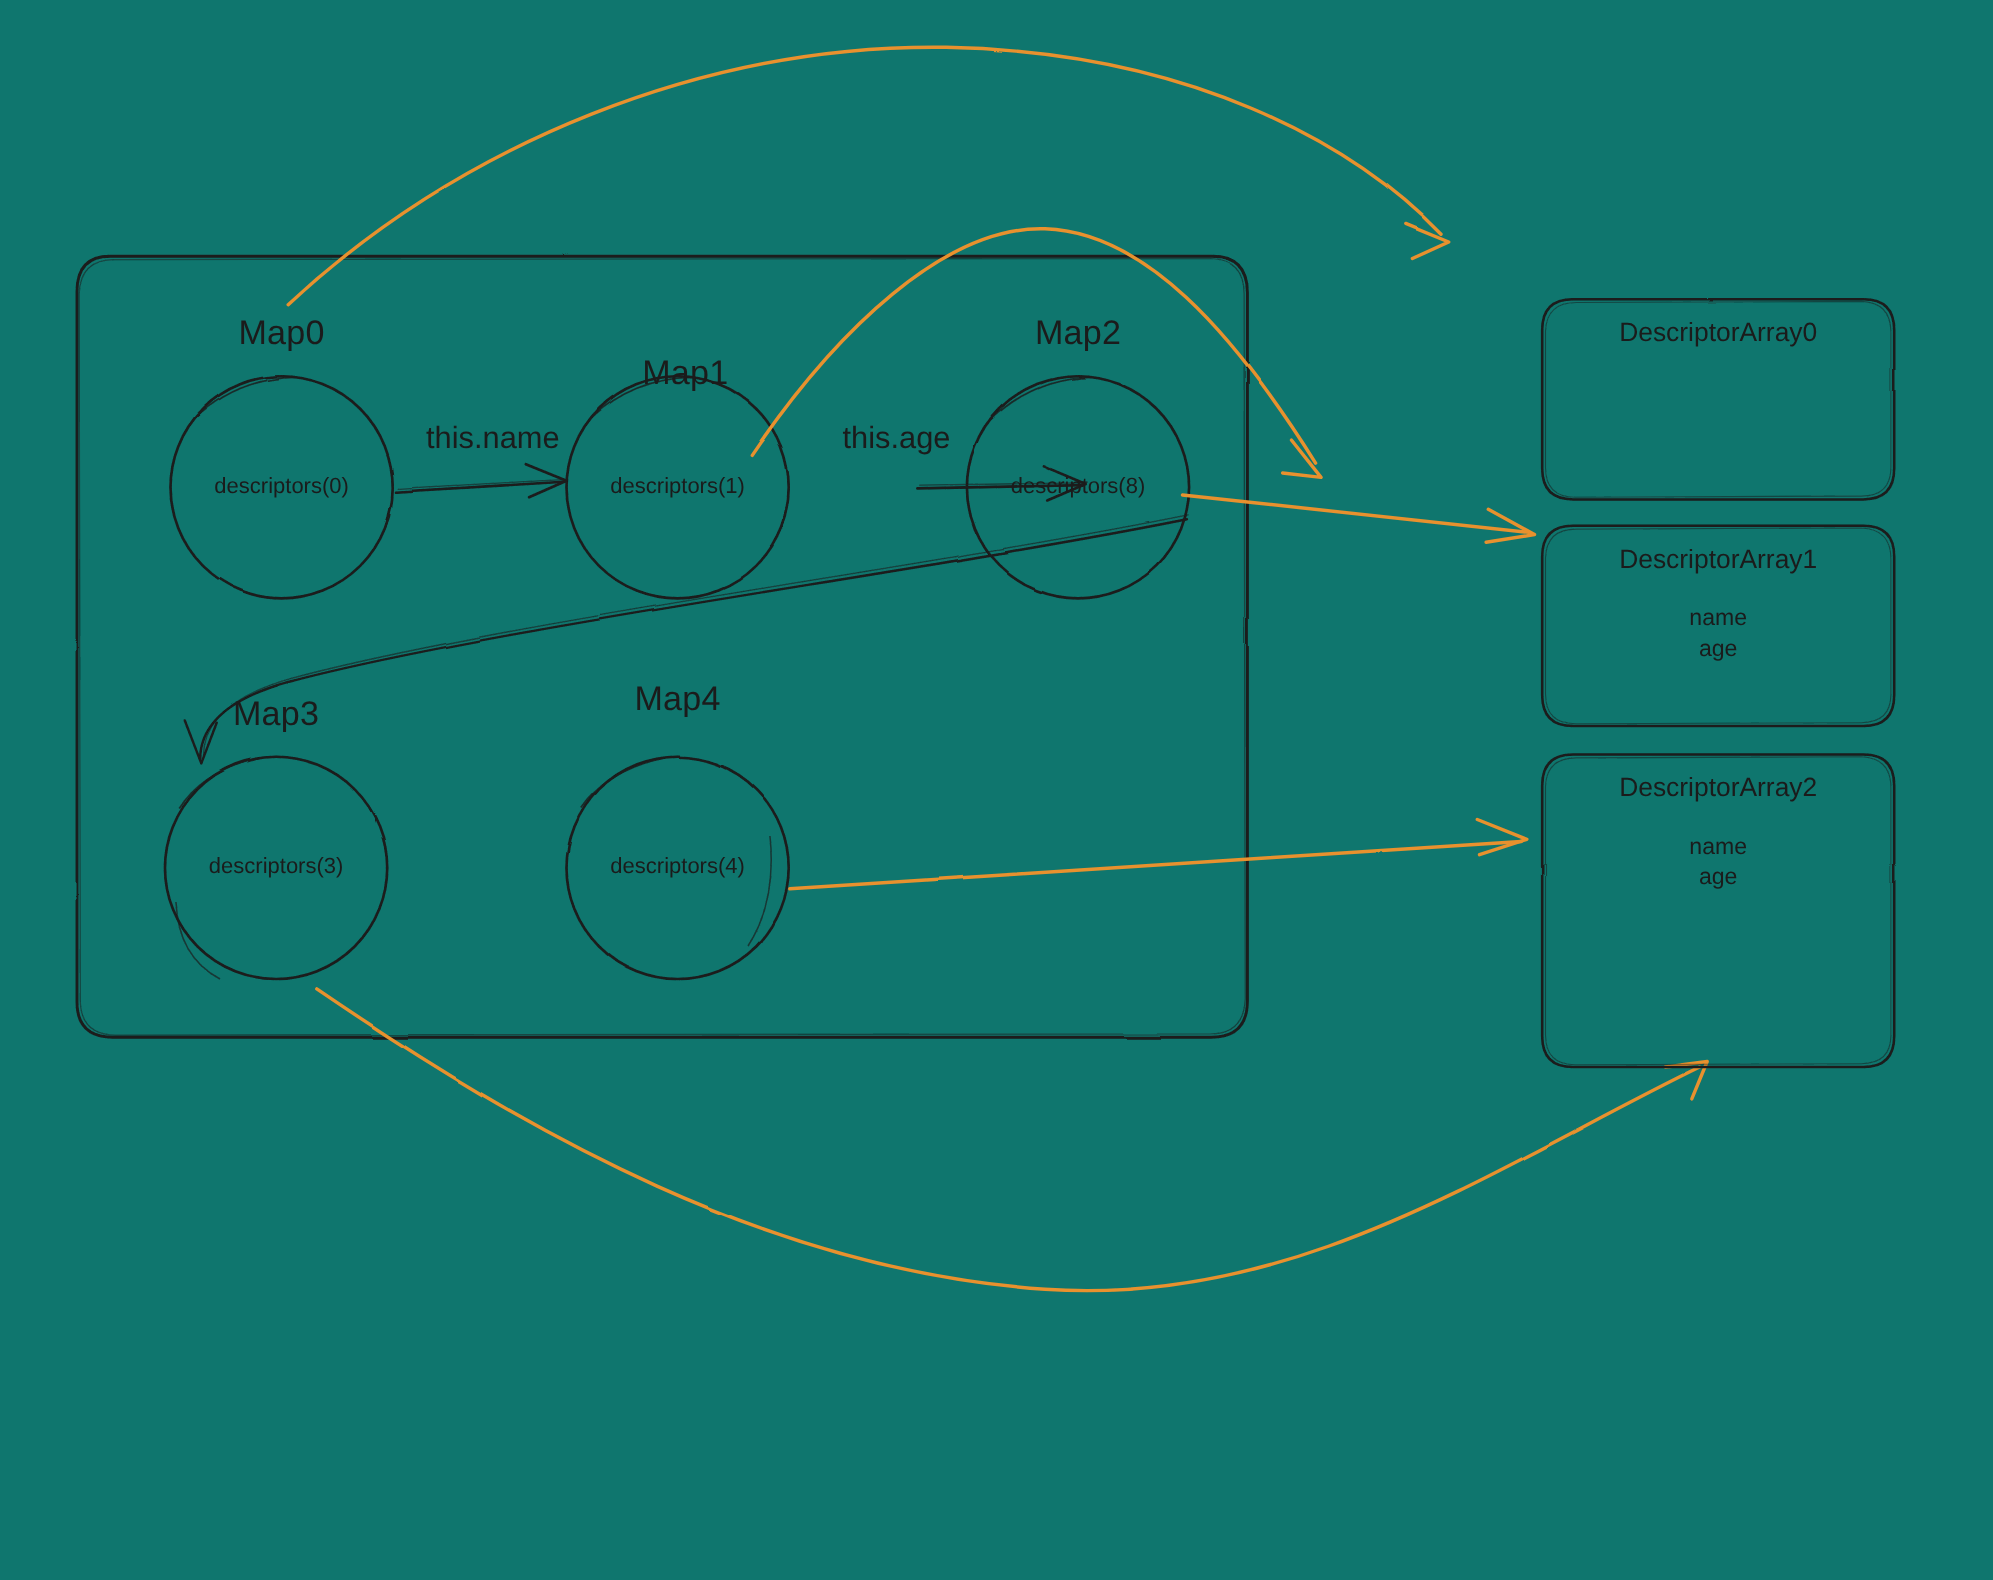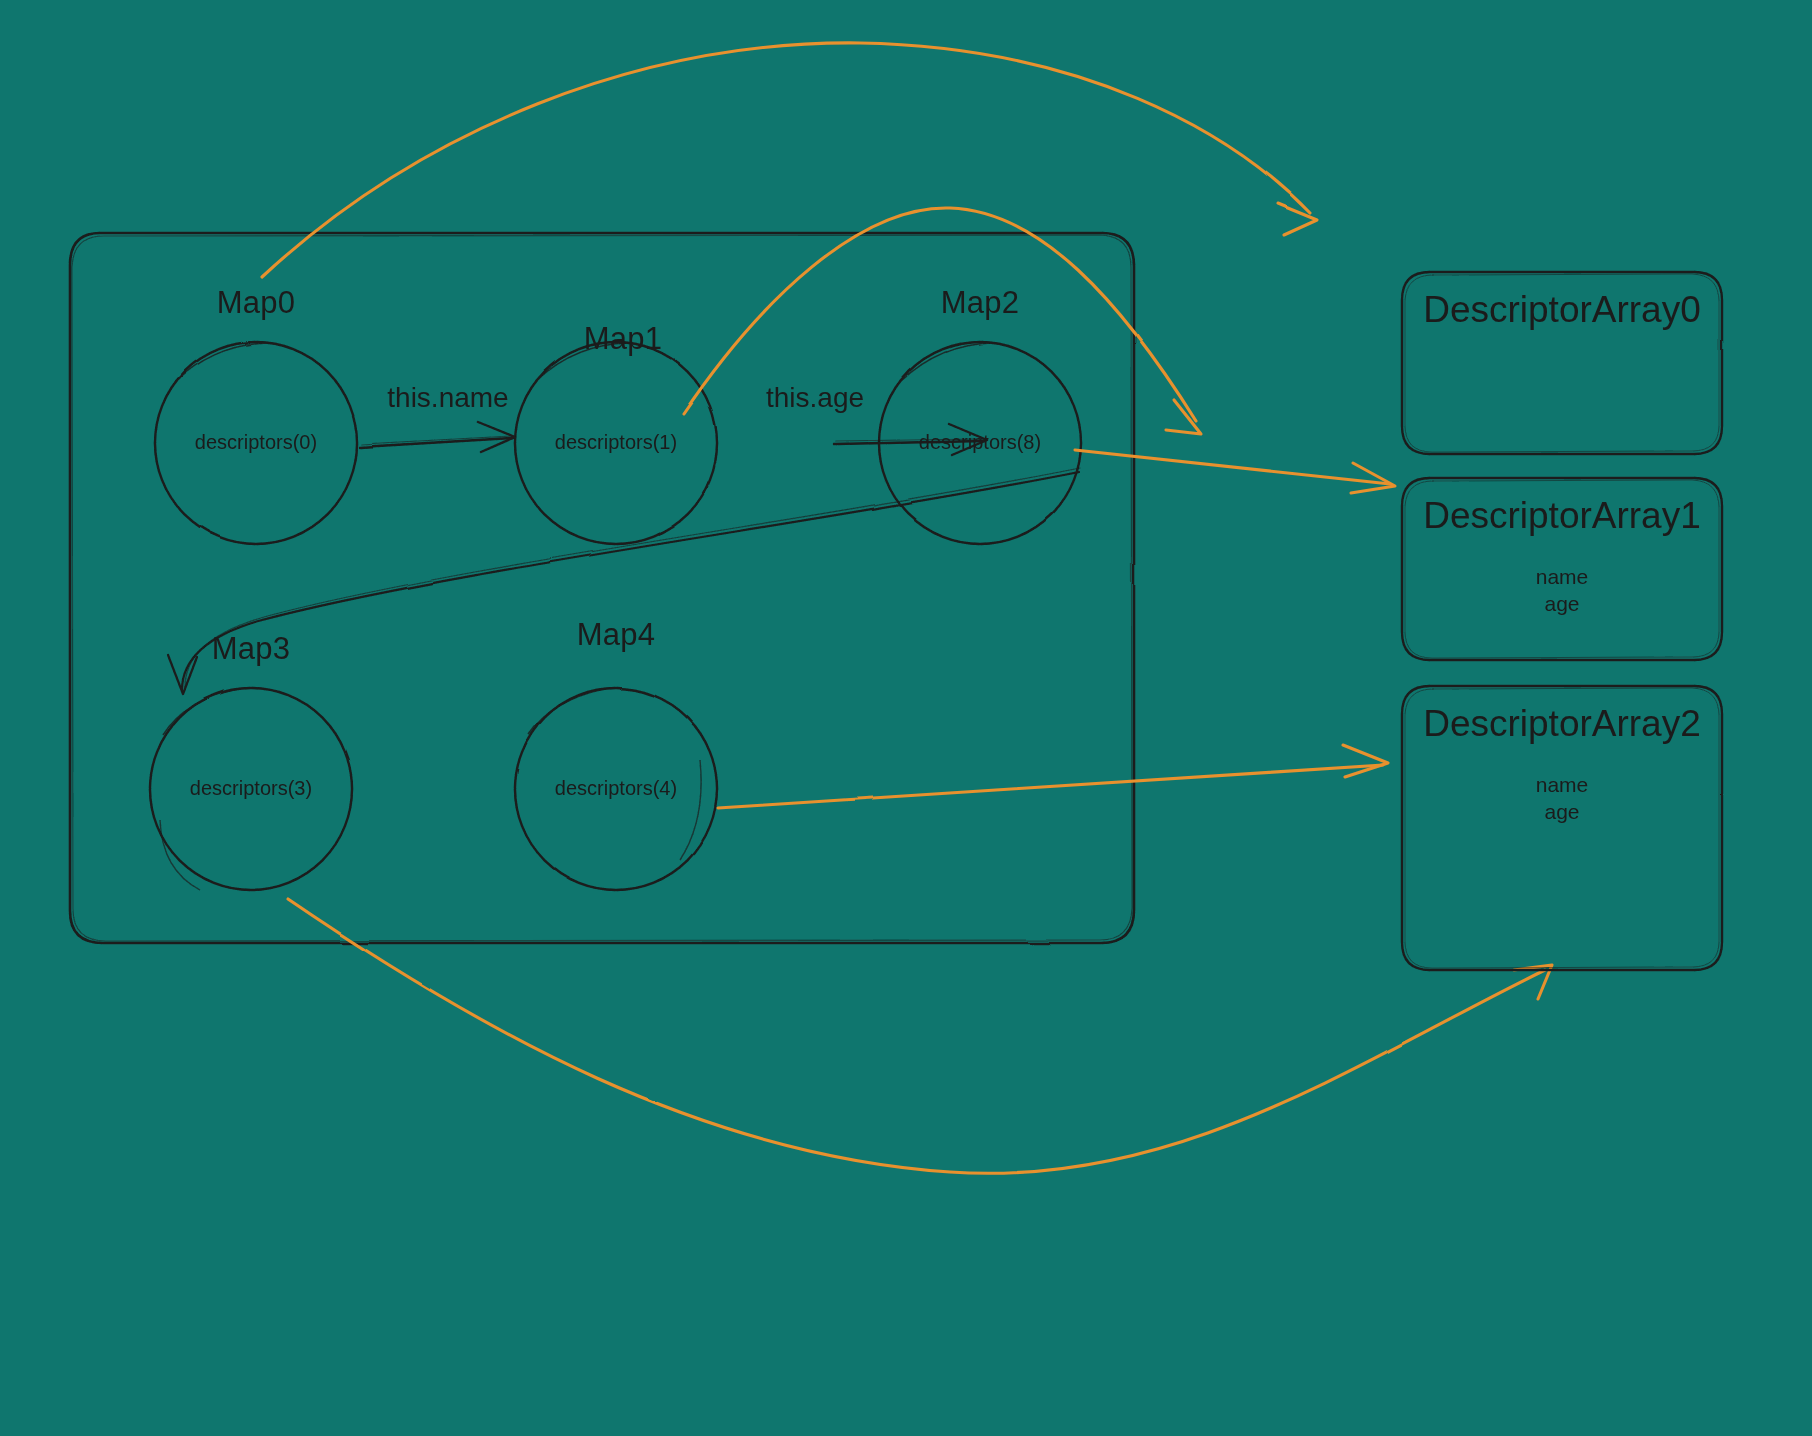--- a/index.html
+++ b/index.html
@@ -49,21 +49,21 @@
     color: #1b1b1b;
     white-space: nowrap;
     text-align: center;
   }
   .descriptor-box {
     position: absolute;
     box-sizing: border-box;
     text-align: center;
   }
   .descriptor-title {
-    font-size: 37px;
+    font-size: 24px;
     color: #1b1b1b;
     white-space: nowrap;
     line-height: 1.1;
   }
   .descriptor-fields {
     margin-top: 26px;
     font-size: 21px;
     color: #1b1b1b;
     line-height: 1.32;
   }

